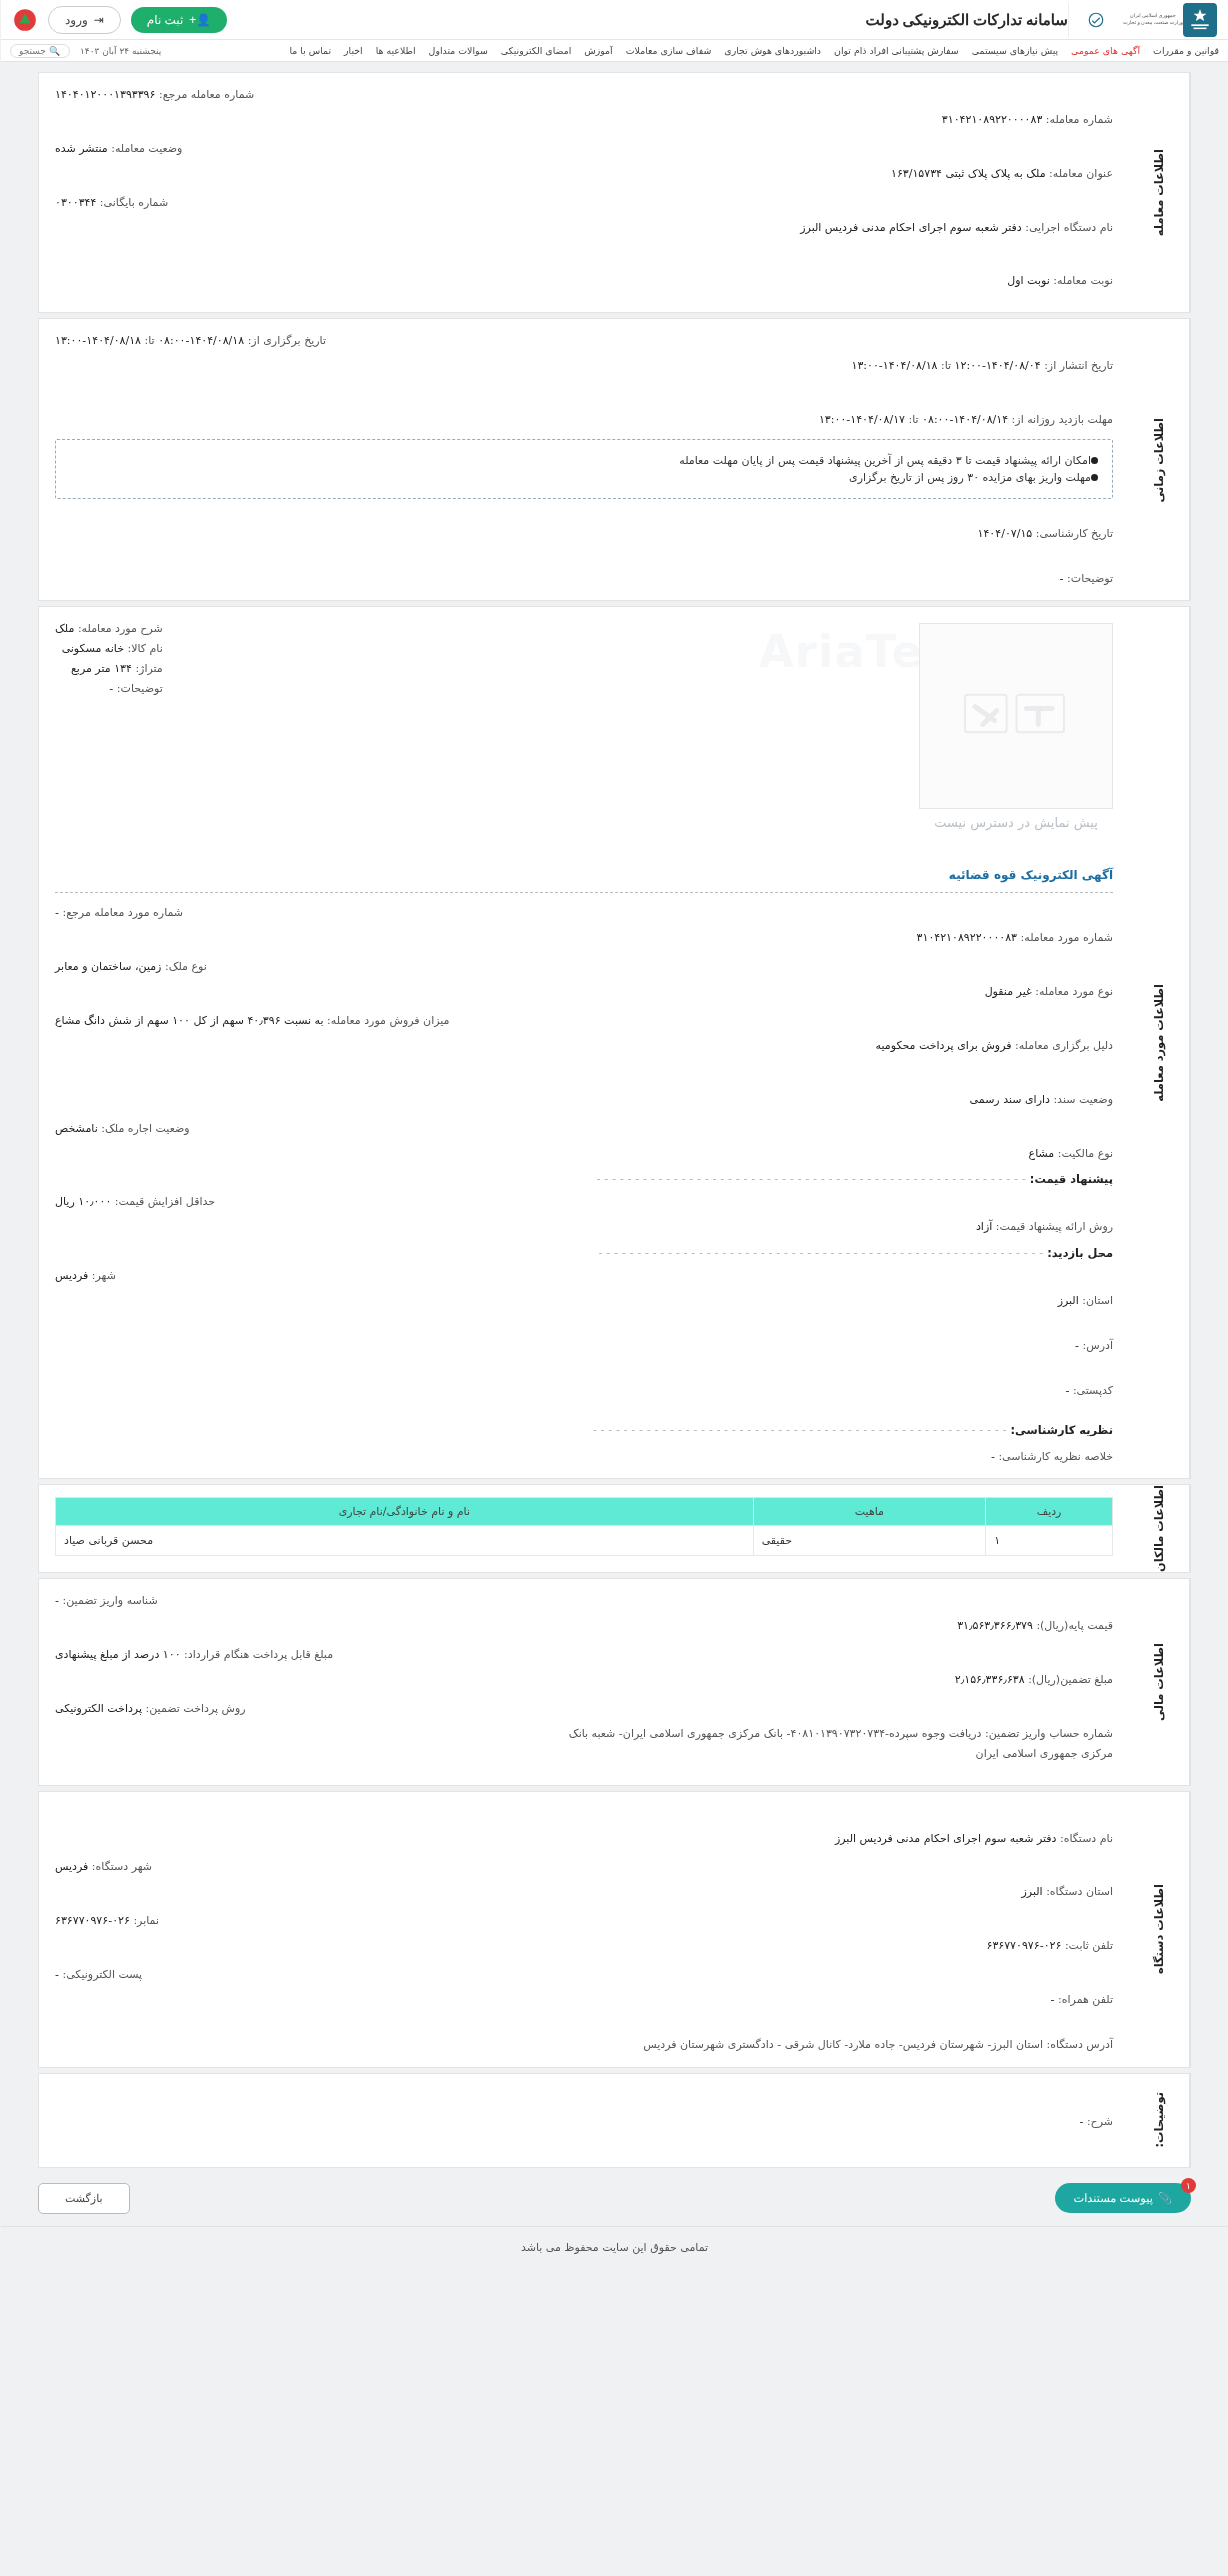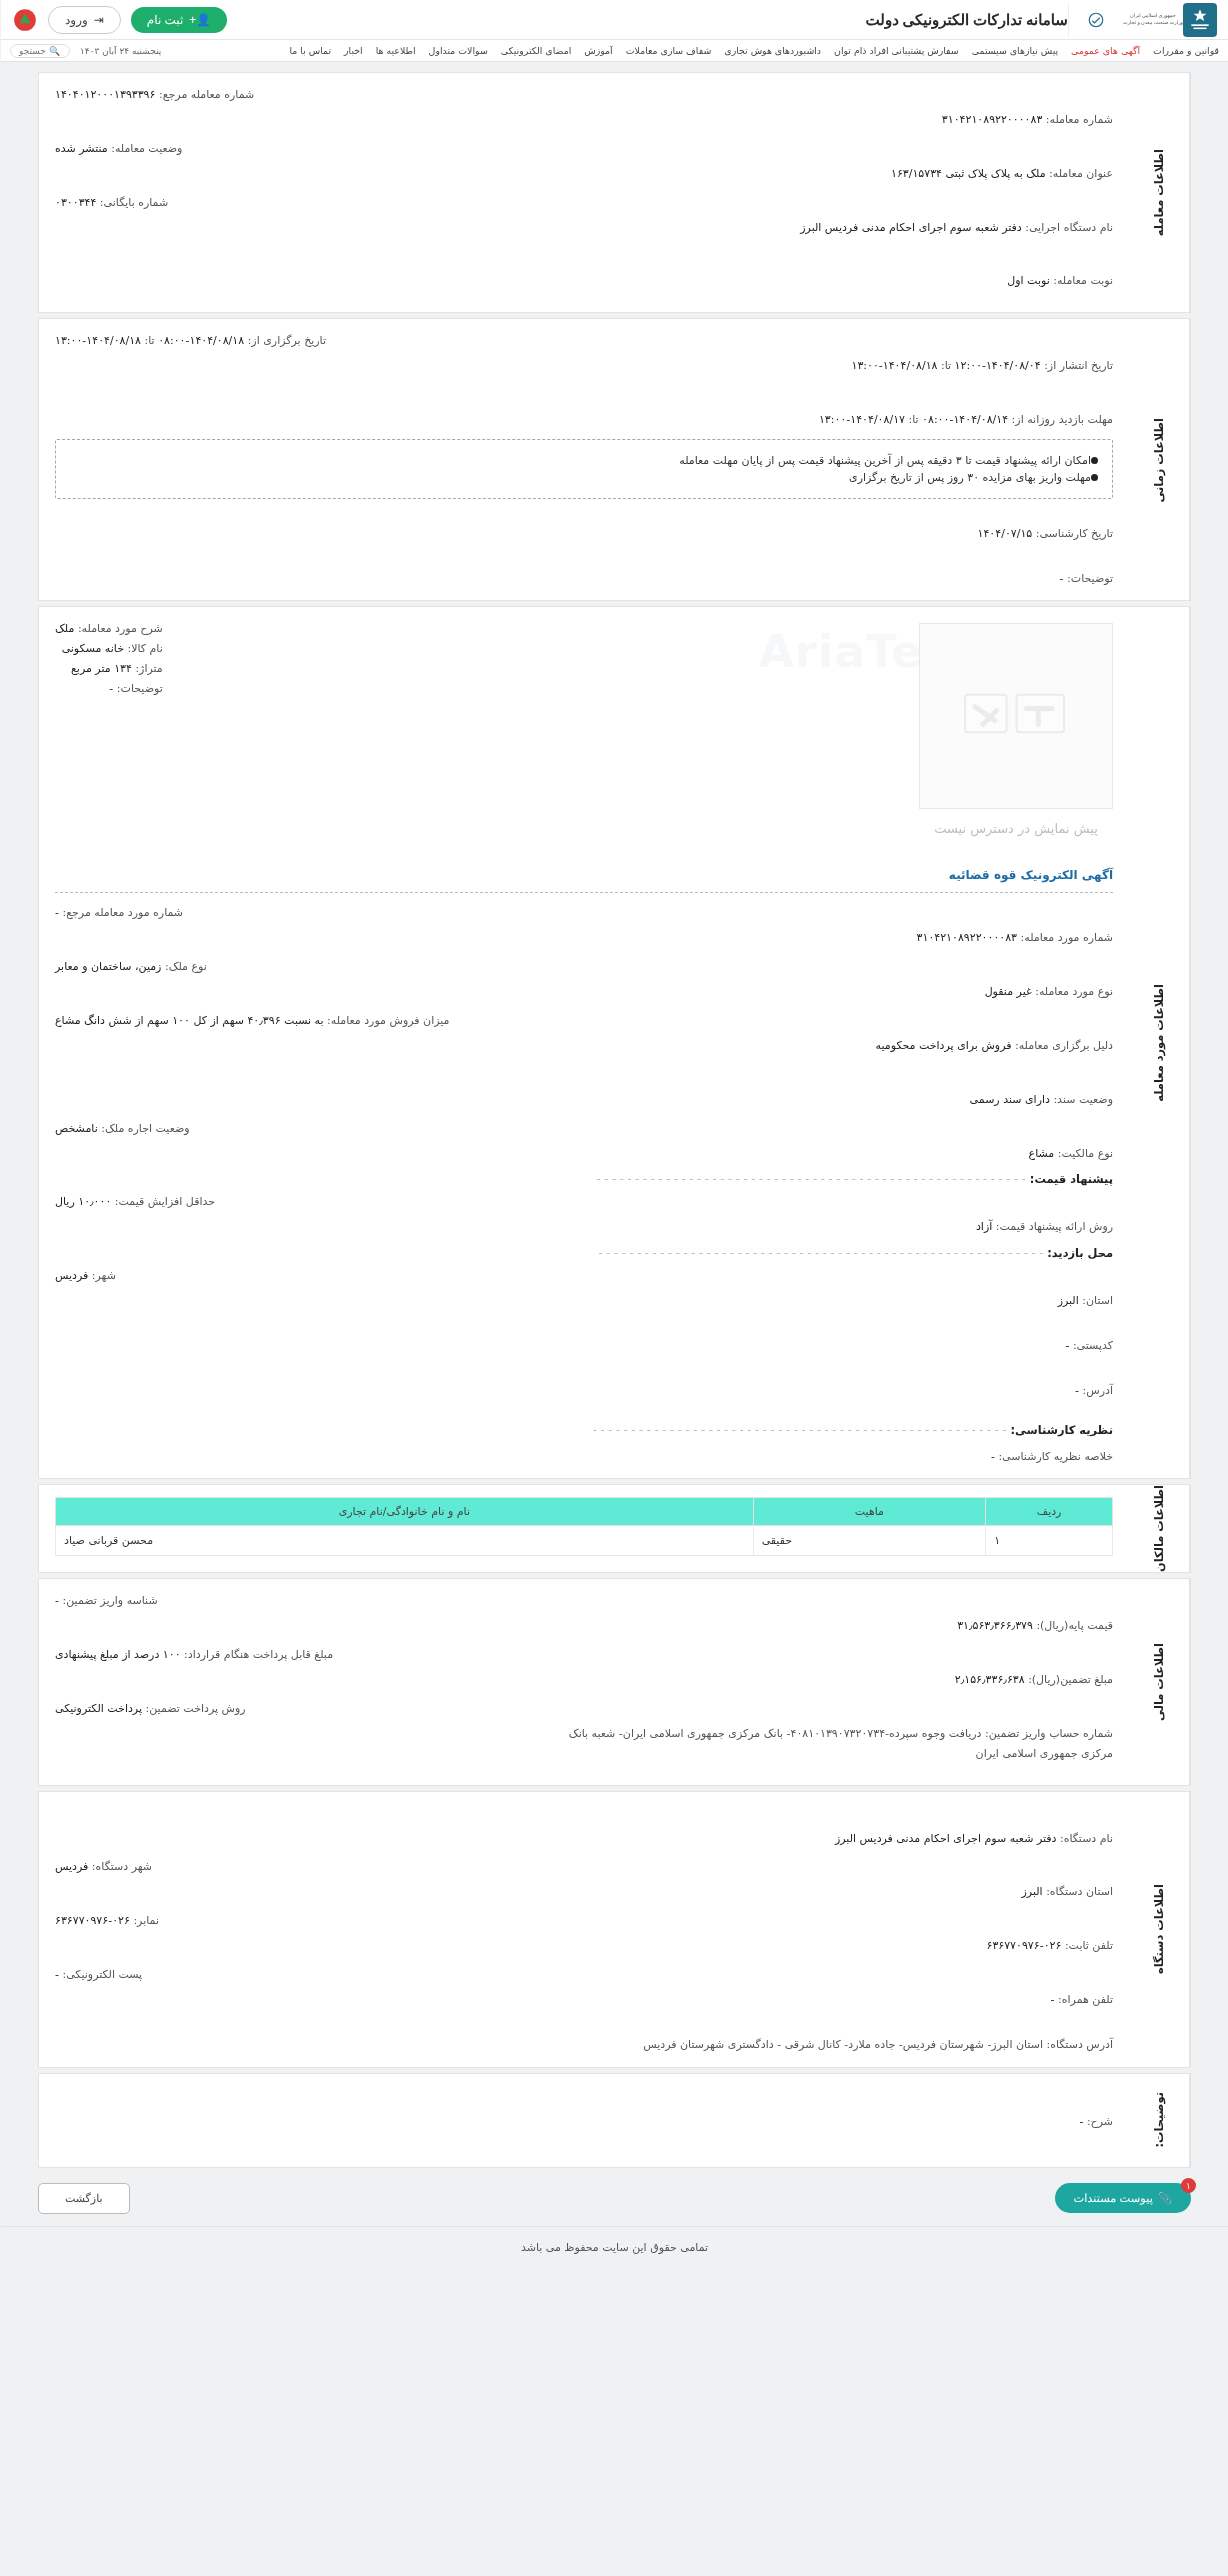--- a/index.html
+++ b/index.html
@@ -102,21 +102,21 @@
     width:51px; height:51px; border:6px solid #cfd5de; border-radius:50%;
     position:relative;
   }
   .wm-circle::after{
     content:""; position:absolute; inset:12px; border:5px solid #cfd5de; border-radius:3px;
   }
   .preview-box {
     width:194px; height:186px; border:1px solid #e6e6e6; background:#fbfbfb;
     display:flex; align-items:center; justify-content:center; margin-top:4px;
   }
-  .preview-caption { color:#b9bfc7; font-size:13px; text-align:center; width:194px; margin-top:12px; }
+  .preview-caption { color:#b9bfc7; font-size:13px; text-align:center; width:194px; margin-top:6px; }
   .gavel { width:119px; height:95px; opacity:.35; }
 
   .judicial-link { color:#1c6ea4; font-size:12px; font-weight:bold; margin-top:22px; }
   .hr-dash { border:0; border-top:1px dashed #bbb; margin:10px 0; }
   .sub-head { font-size:11.4px; font-weight:bold; color:#222; margin:4px 0 6px; }
   .sub-head .dashes { color:#bbb; font-weight:normal; }
 
   
   table.tbl { width:100%; border-collapse:collapse; font-size:11px; }
   table.tbl th {
@@ -434,26 +434,26 @@
       <div class="row2">
         <div class="fld right-col">
           <span class="lbl">استان:</span>
           <span class="val">البرز</span>
         </div>
         <div class="fld left-col">
           <span class="lbl">شهر:</span>
           <span class="val">فردیس</span>
         </div>
       </div>
+      <div class="fld right-col" style="margin-bottom:6px;">
+        <span class="lbl">آدرس:</span>
+        <span class="val">-</span>
+      </div>
       <div class="fld right-col">
         <span class="lbl">کدپستی:</span>
-        <span class="val">-</span>
-      </div>
-      <div class="fld right-col" style="margin-bottom:6px;">
-        <span class="lbl">آدرس:</span>
         <span class="val">-</span>
       </div>
 
       <div class="sub-head" style="margin-top:22px;">
         <span>نظریه کارشناسی:</span>
         <span class="dashes">- - - - - - - - - - - - - - - - - - - - - - - - - - - - - - - - - - - - - - - - - - - - - - - - - - - - - -</span>
       </div>
       <div class="fld right-col" style="margin-top:10px;">
         <span class="lbl">خلاصه نظریه کارشناسی:</span>
         <span class="val">-</span>

